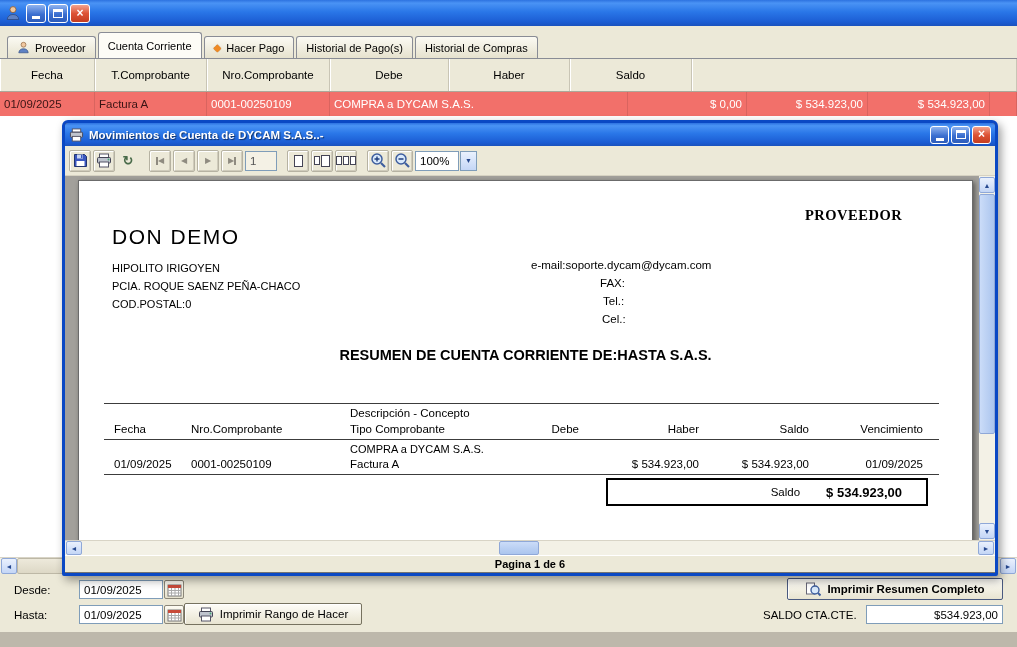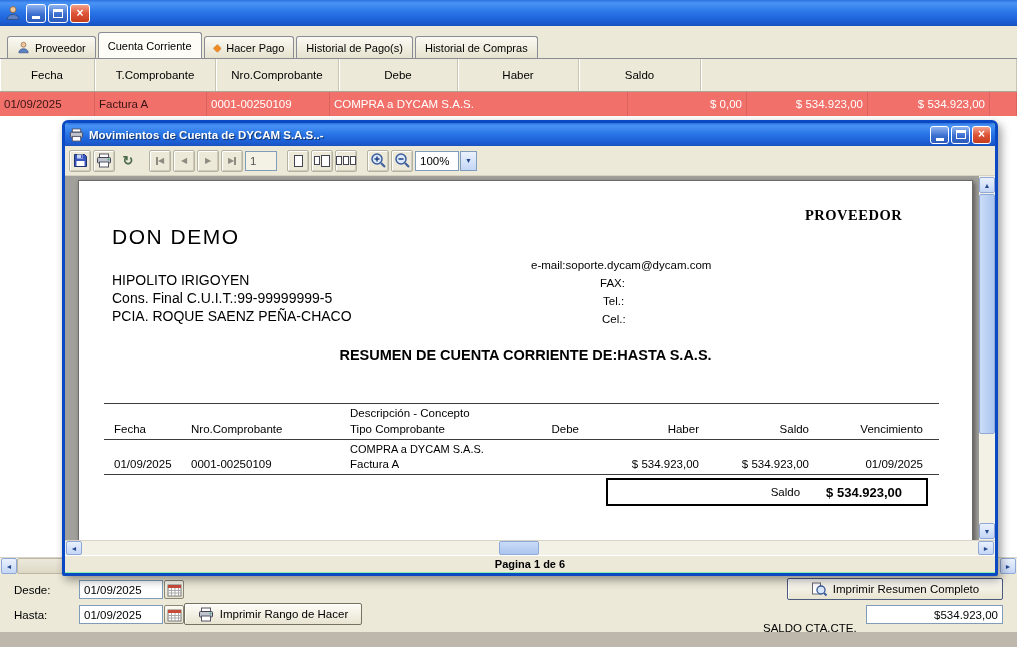--- a/index.html
+++ b/index.html
@@ -72,25 +72,25 @@
     position:absolute; width:20px; height:19px; padding:0;
     background:linear-gradient(180deg,#FDFBF2,#E5E1CD); border:1px solid #8A8678; border-radius:2px;
     display:flex; align-items:center; justify-content:center;
   }
   .xp-btn {
     position:absolute; display:flex; align-items:center; justify-content:center; gap:6px;
     font-family:inherit; font-size:11.5px; color:#000;
     background:linear-gradient(180deg,#FEFDF8,#E8E4D1); border:1px solid #76725F; border-radius:2px;
     box-shadow: inset 1px 1px 0 rgba(255,255,255,.9);
   }
-  .xp-btn.default-btn { border-color:#4A5A80; }
+  .xp-btn.default-btn { border-color:#4A5A80;font-weight:bold; }
   
   .preview-window {
     position:absolute; left:62px; top:120px; width:936px; height:456px;
-    background:#86efac; border:3px solid #0A48C4; border-radius:6px 6px 2px 2px;
+    background:#737373; border:3px solid #0A48C4; border-radius:6px 6px 2px 2px;
     box-shadow: 3px 4px 10px rgba(0,0,0,.4); overflow:hidden;
   }
   .pw-titlebar {
     height:23px; display:flex; align-items:center; gap:5px; padding:0 4px;
     background: linear-gradient(180deg,#2d72e0 0%,#4a93f5 12%,#2a77e8 45%,#1b5cd3 85%,#1a52bd 100%);
     color:#fff; font-weight:bold; font-size:11.5px; text-shadow:1px 1px 1px rgba(0,0,0,.55);
     border-radius:3px 3px 0 0;
   }
   .pw-titlebar .tb-btn { width:19px; height:18px; }
   .pw-toolbar {
@@ -134,21 +134,21 @@
   .pw-hscroll .sb-right { right:1px; }
   .pw-hscroll .sb-thumb { position:absolute; left:434px; top:0; width:40px; height:14px;
     background:linear-gradient(180deg,#CBDCF8,#ABC5EE); border:1px solid #8FA8D8; border-radius:2px; }
   .pw-statusbar { height:17px; background:#ECE9D8; border-top:1px solid #fff;
     display:flex; align-items:center; justify-content:center; font-weight:bold; font-size:11px; }
   
   .doc-page { font-family:"Liberation Sans", sans-serif; color:#000; }
   .pv-proveedor { position:absolute; left:726px; top:26px; font-family:"Liberation Serif", serif;
     font-weight:bold; font-size:14.5px; letter-spacing:.5px; }
   .pv-company { position:absolute; left:33px; top:44px; font-size:21px; letter-spacing:1.5px; }
-  .pv-addr { position:absolute; left:33px; top:90px; font-size:14px; line-height:18px; }
+  .pv-addr { position:absolute; left:33px; top:78px; font-size:11px; line-height:18px; }
   .pv-contact { position:absolute; font-size:11.5px; }
   .pv-title { position:absolute; left:0; top:166px; width:100%; text-align:center; font-weight:bold; font-size:14.5px; }
   .pv-subtitle { position:absolute; left:0; top:190px; width:100%; text-align:center; font-weight:bold; font-size:11px; }
   .rule { position:absolute; left:25px; width:835px; border-top:1px solid #3c3c3c; }
   .dt { position:absolute; font-size:11.5px; white-space:nowrap; }
   .dt.num { text-align:right; }
   .saldo-box {
     position:absolute; left:527px; top:297px; width:322px; height:28px; border:2px solid #000;
     display:flex; align-items:center; justify-content:flex-end; padding-right:24px; gap:26px;
   }
@@ -207,21 +207,21 @@
         <span>Historial de Compras</span>
       </div>
     </div>
 
     <div class="grid-body"></div>
 
     <div class="grid-header">
       <div class="gh-cell" style="width:95px">
           <span>Fecha</span>
         </div>
-      <div class="gh-cell" style="width:121px">
+      <div class="gh-cell" style="width:112px">
           <span>T.Comprobante</span>
         </div>
       <div class="gh-cell" style="width:123px">
           <span>Nro.Comprobante</span>
         </div>
       <div class="gh-cell" style="width:119px">
           <span>Debe</span>
         </div>
       <div class="gh-cell" style="width:121px">
           <span>Haber</span>
@@ -301,21 +301,21 @@
       <span class="icon">
         <svg width="16" height="15" viewBox="0 0 16 15">
             <rect x="1.5" y="1" width="8" height="11" fill="#fff" stroke="#667"></rect>
             <circle cx="10" cy="8" r="4" fill="#D9E9FB" stroke="#3E5E9E" stroke-width="1.4"></circle>
             <line x1="13" y1="11" x2="15.5" y2="13.5" stroke="#3E5E9E" stroke-width="2"></line>
           </svg>
       </span>
       <span>Imprimir Resumen Completo</span>
     </button>
 
-    <span class="flabel" style="left:763px; top:609px;margin-top:13px;">SALDO CTA.CTE.</span>
+    <span class="flabel" style="left:763px; top:609px;">SALDO CTA.CTE.</span>
     <input class="xp-input" style="left: 866px; top: 605px; width: 137px; text-align: right;" value="$534.923,00">
   </div>
 
   <div class="preview-window">
 
     <div class="pw-titlebar">
       <span class="icon">
         <svg width="15" height="14" viewBox="0 0 16 15">
             <rect x="3.5" y="1" width="9" height="3.5" fill="#fff" stroke="#556"></rect>
             <rect x="1.5" y="4.5" width="13" height="5.5" rx="1" fill="#BFC4CE" stroke="#445"></rect>
@@ -418,22 +418,22 @@
         <span class="dd-glyph">▼</span>
       </button>
     </div>
 
     <div class="pw-canvas">
       <div class="doc-page">
         <div class="pv-proveedor">PROVEEDOR</div>
         <div class="pv-company">DON DEMO</div>
         <div class="pv-addr">
           <div>HIPOLITO IRIGOYEN</div>
-          <div>Cons. Final C.U.I.T.:99-99999999-5</div>
           <div>PCIA. ROQUE SAENZ PEÑA-CHACO</div>
+          <div>COD.POSTAL:0</div>
         </div>
         <div class="pv-contact" style="left:452px; top:78px;">e-mail:soporte.dycam@dycam.com</div>
         <div class="pv-contact" style="left:521px; top:96px;">FAX:</div>
         <div class="pv-contact" style="left:524px; top:114px;">Tel.:</div>
         <div class="pv-contact" style="left:523px; top:132px;">Cel.:</div>
         <div class="pv-title">RESUMEN DE CUENTA CORRIENTE DE:HASTA S.A.S.</div>
 
         <div class="rule" style="top:222px;"></div>
         <div class="dt" style="left:271px; top:226px;">Descripción - Concepto</div>
         <div class="dt" style="left:35px;  top:242px;">Fecha</div>

